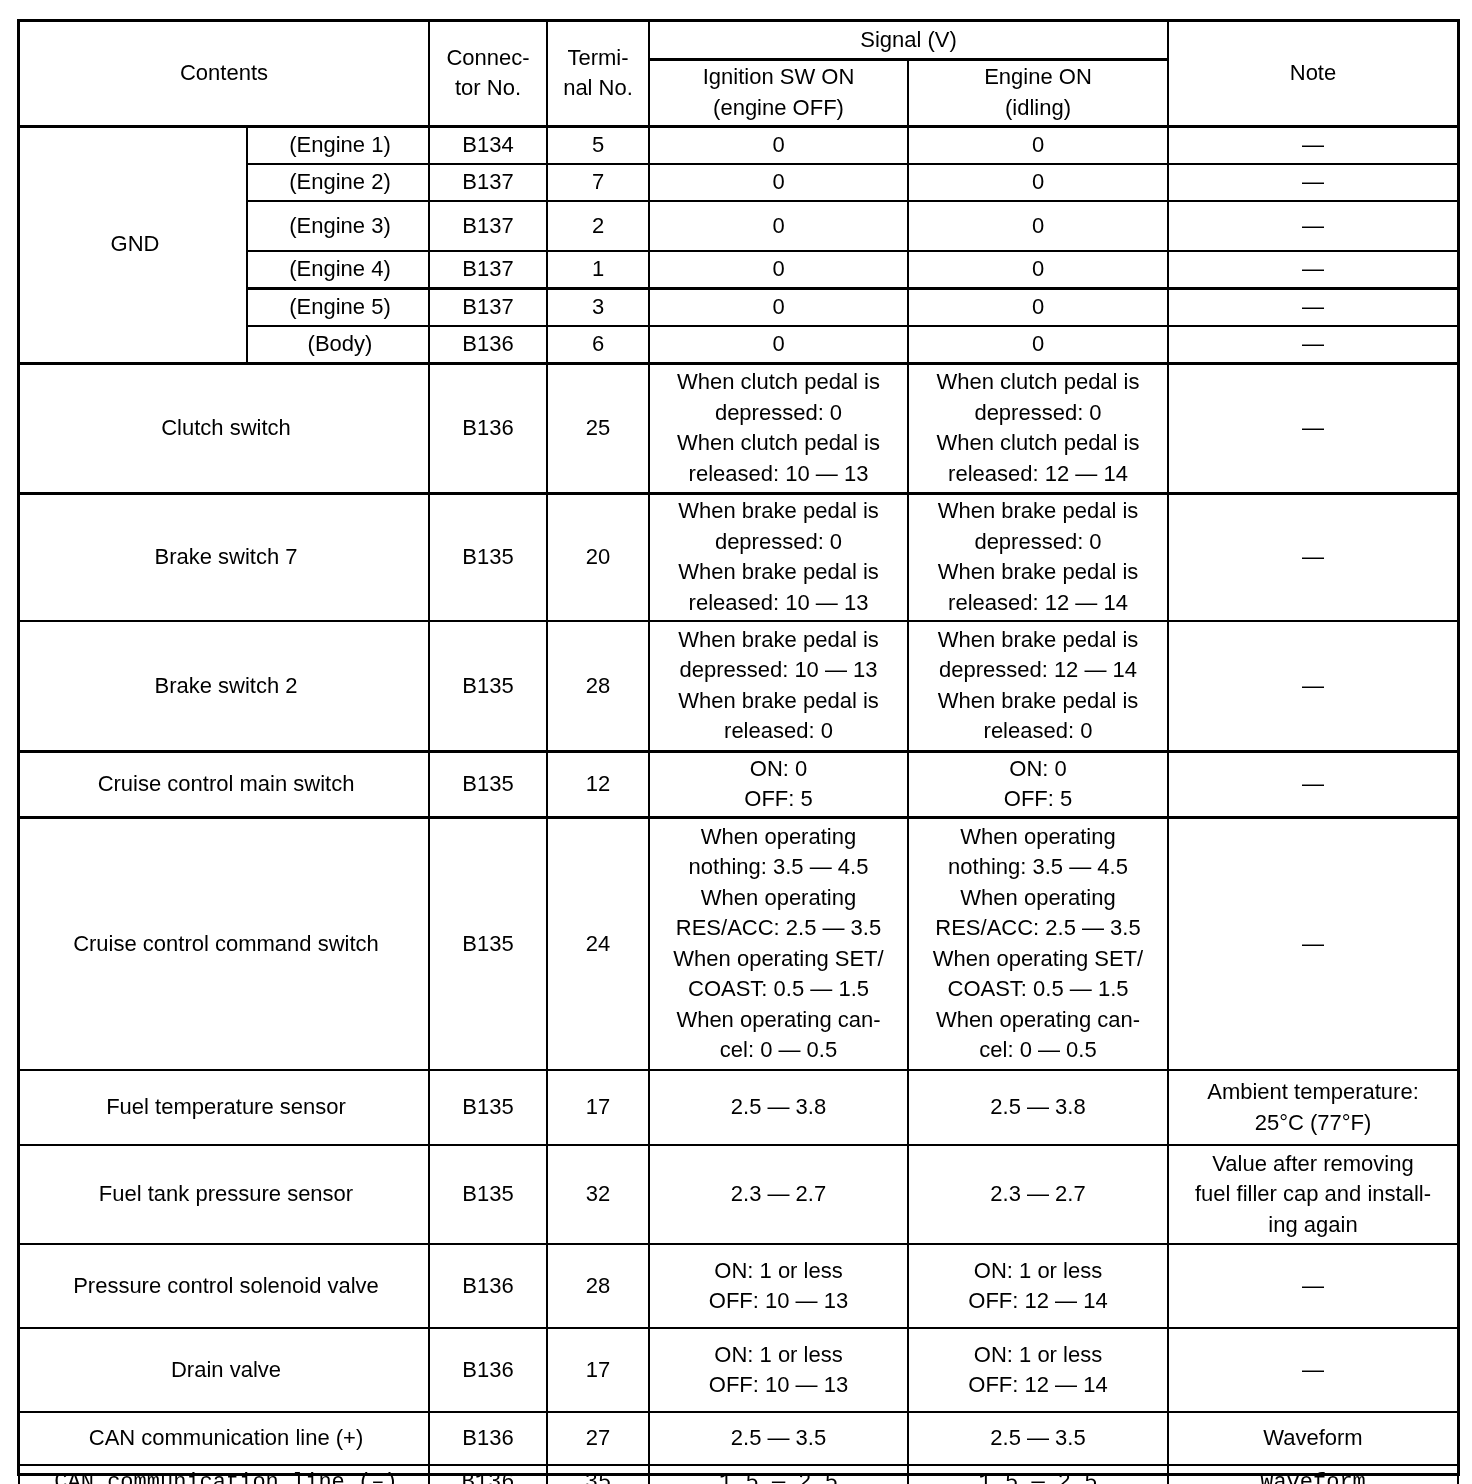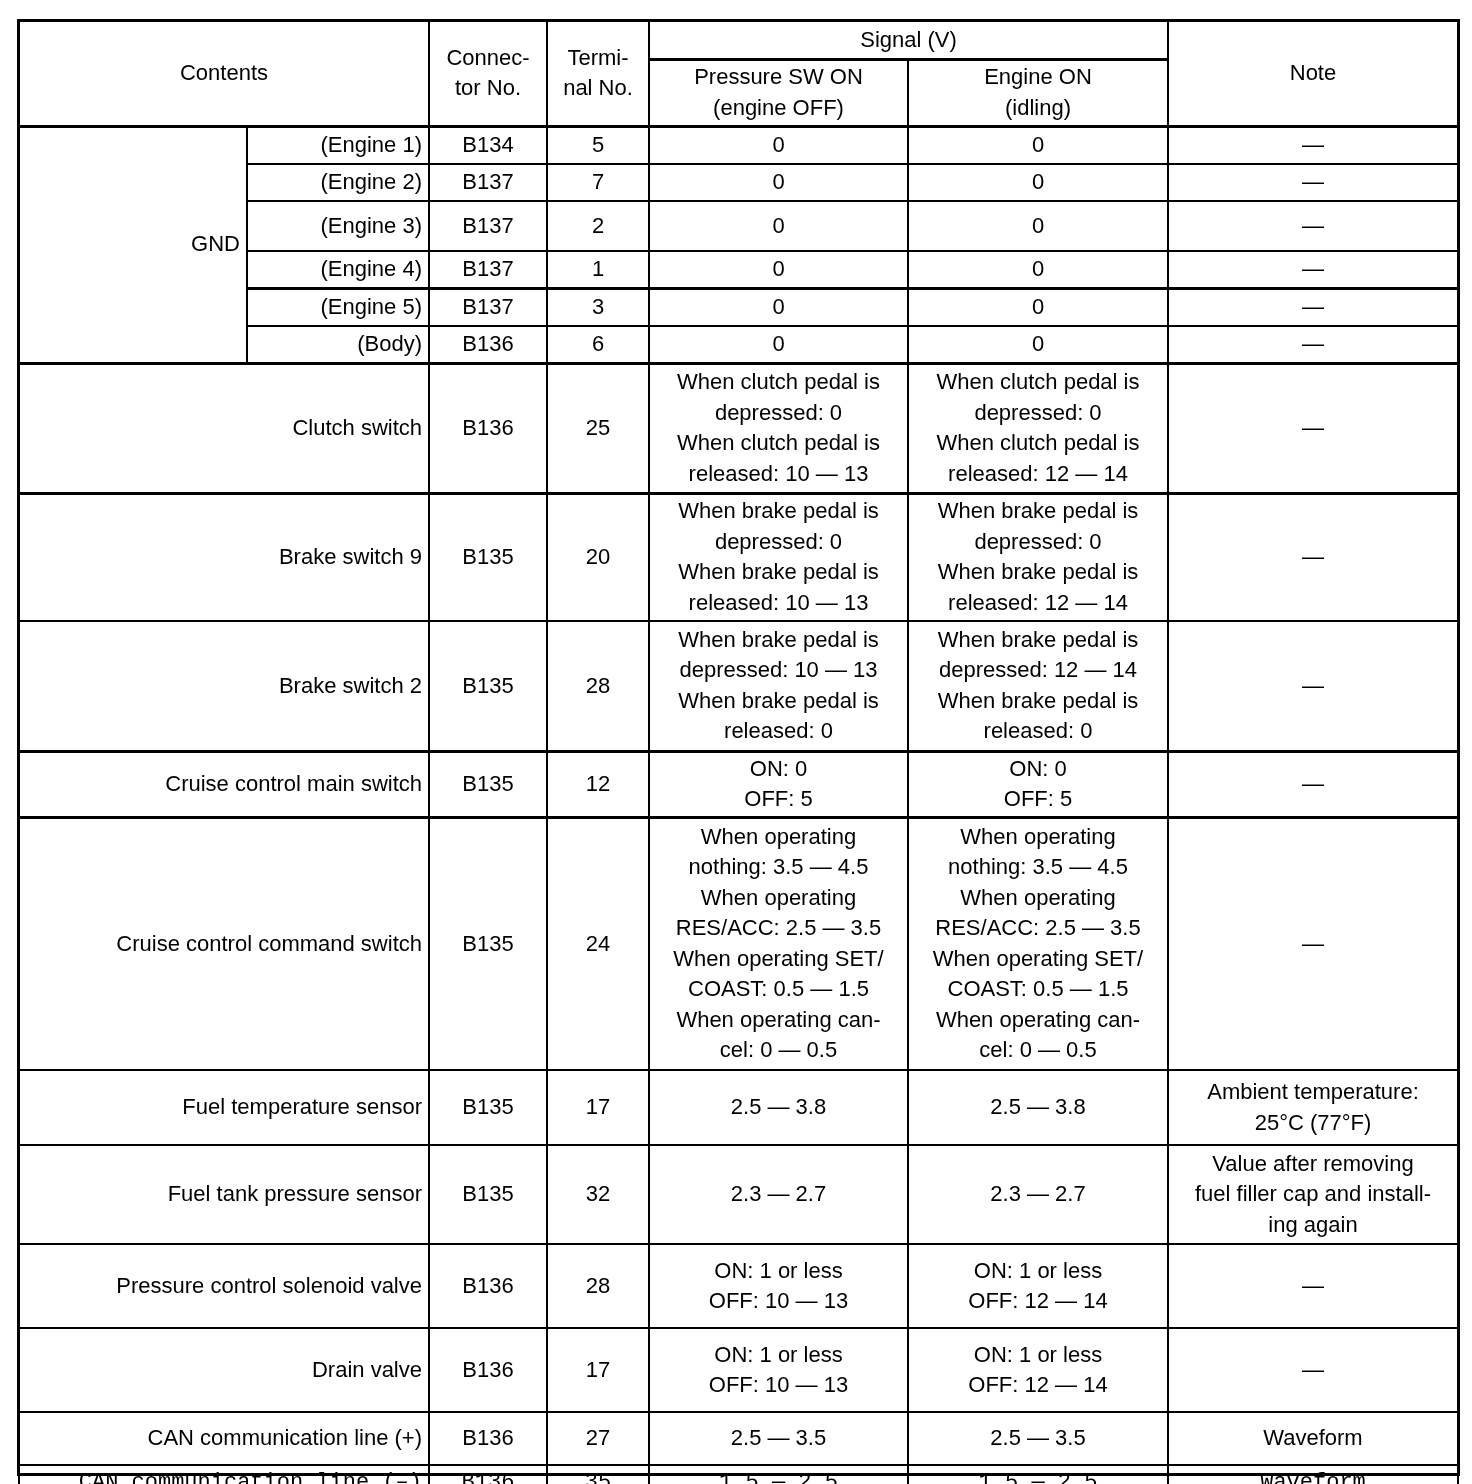--- a/index.html
+++ b/index.html
@@ -7,21 +7,21 @@
          font-family:"Liberation Sans", sans-serif; color:#000; }
   table.spec {
     position:absolute; left:18px; top:20px;
     width:1439px; border-collapse:collapse; table-layout:fixed;
     font-size:22px; line-height:30.5px;
   }
   table.spec td, table.spec th {
     border:2px solid #000; padding:0 6px; vertical-align:middle;
     font-weight:normal; text-align:center; overflow:hidden;
   }
-  table.spec .left { text-align:right; padding-left:10px; }
+  table.spec .left { text-align:center; padding-left:10px; }
   table.spec .thick-bottom { border-bottom-width:3px; }
   table.spec .thick-top { border-top-width:3px; }
   .line { display:block; white-space:nowrap; }
   .outer { position:absolute; left:17px; top:19px; width:1437px; height:1451px;
            border:3px solid #000; pointer-events:none; }
 </style>
 </head>
 <body>
 
 <table class="spec">
@@ -43,21 +43,21 @@
       </th>
       <th rowspan="2" class="thick-bottom">
         <span class="line">Termi-</span>
         <span class="line">nal No.</span>
       </th>
       <th colspan="2" style="border-bottom-width:3px">Signal (V)</th>
       <th rowspan="2" class="thick-bottom">Note</th>
     </tr>
     <tr style="height:67px">
       <th class="thick-bottom">
-        <span class="line">Pressure SW ON</span>
+        <span class="line">Ignition SW ON</span>
         <span class="line">(engine OFF)</span>
       </th>
       <th class="thick-bottom">
         <span class="line">Engine ON</span>
         <span class="line">(idling)</span>
       </th>
     </tr>
   </thead>
   <tbody id="tbody">
 
@@ -124,21 +124,21 @@
           <span class="line">When clutch pedal is</span>
           <span class="line">depressed: 0</span>
           <span class="line">When clutch pedal is</span>
           <span class="line">released: 12 — 14</span>
         </td>
         <td class="thick-top">
           <span class="line">—</span>
         </td>
       </tr>
       <tr style="height: 128px;">
-        <td class="left thick-top" colspan="2">Brake switch 9</td>
+        <td class="left thick-top" colspan="2">Brake switch 7</td>
         <td class="thick-top">B135</td>
         <td class="thick-top">20</td>
         <td class="thick-top">
           <span class="line">When brake pedal is</span>
           <span class="line">depressed: 0</span>
           <span class="line">When brake pedal is</span>
           <span class="line">released: 10 — 13</span>
         </td>
         <td class="thick-top">
           <span class="line">When brake pedal is</span>

